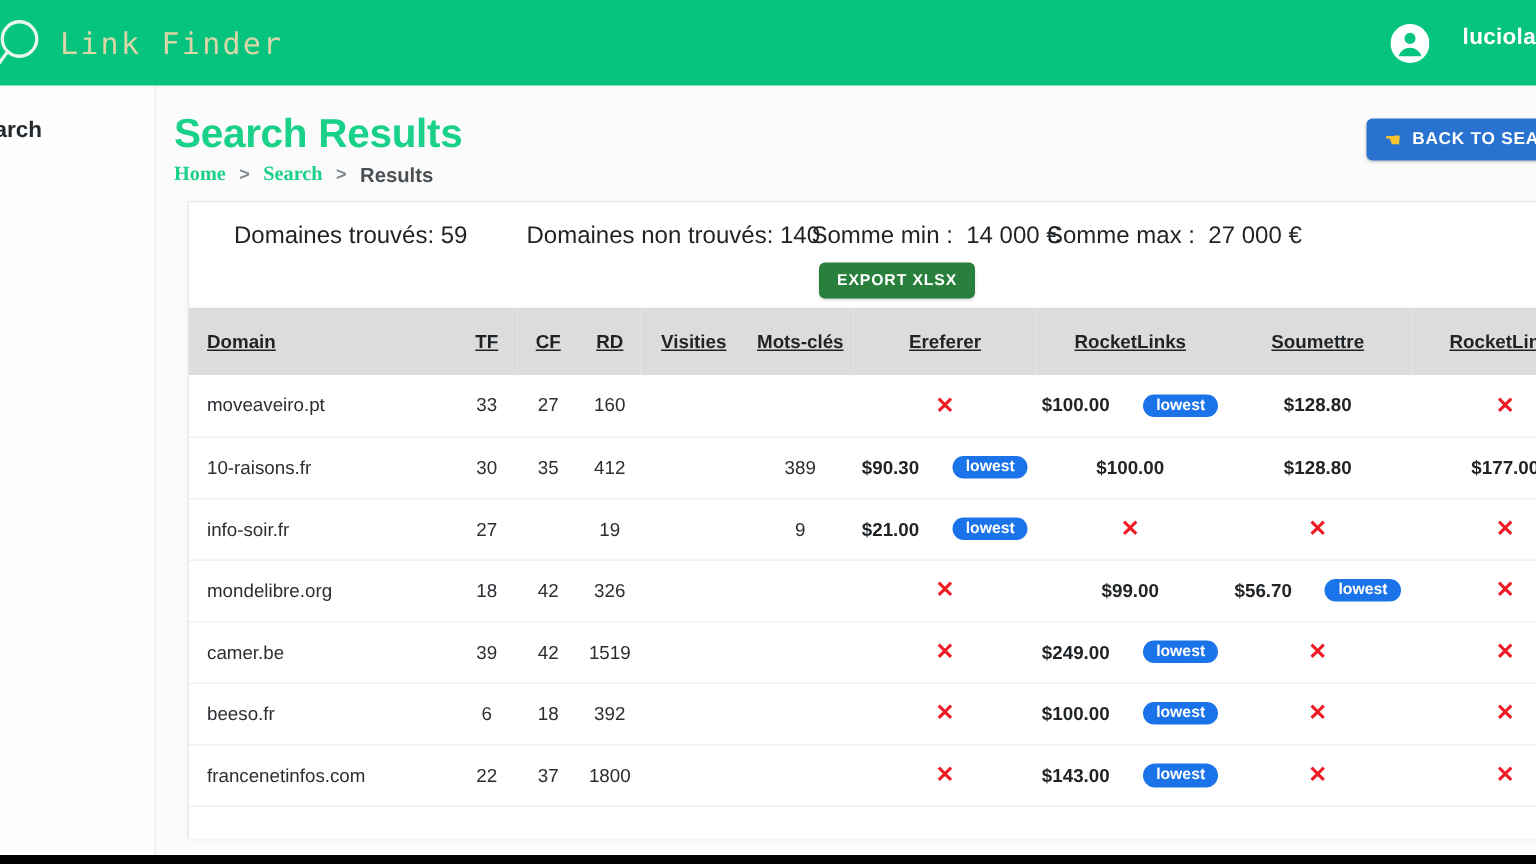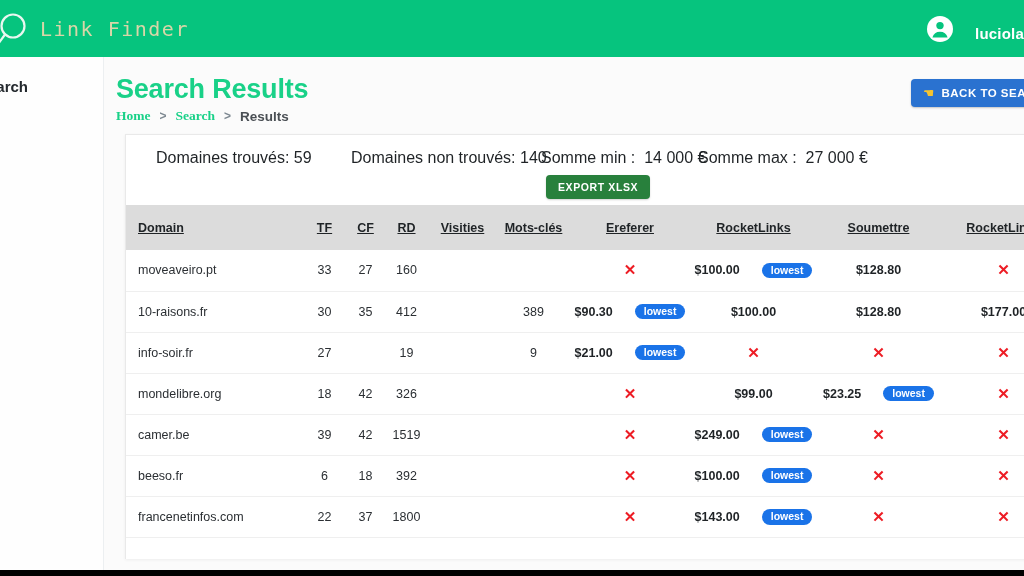--- a/index.html
+++ b/index.html
@@ -33,21 +33,21 @@
     font-family: "DejaVu Sans Mono", "Liberation Mono", monospace;
     font-size: 20px;
     letter-spacing: 1.5px;
     color: #d9d6a8;
     margin-left: 2px;
     white-space: nowrap;
   }
   .user-wrap {
     position: absolute; right: 0px; top: 50%;
     transform: translateY(-50%);
-    display: flex; align-items: flex-end; gap: 22px;
+    display: flex; align-items: flex-start; gap: 22px;
     padding-right: 0;
   }
   .user-icon { width: 26px; height: 26px; display:block; }
   .user-name {
     color: #ffffff; font-size: 15px; font-weight: 700;
     white-space: nowrap; letter-spacing: .2px;
   }
 
   
   .page-body {
@@ -406,21 +406,21 @@
                 <td class="col-vis"></td>
                 <td class="col-mc"></td>
                 <td class="col-prov"><span class="xmark">✕</span></td>
                 <td class="col-prov">
                   <span class="cellflex">
                     <span class="price">$99.00</span>
                   </span>
                 </td>
                 <td class="col-prov">
                   <span class="cellflex">
-                    <span class="price">$23.25</span>
+                    <span class="price">$56.70</span>
                     <span class="badge-lowest">lowest</span>
                   </span>
                 </td>
                 <td class="col-prov"><span class="xmark">✕</span></td>
               </tr>
               <tr>
                 <td class="col-domain">camer.be</td>
                 <td class="col-num">39</td>
                 <td class="col-num">42</td>
                 <td class="col-num">1519</td>

